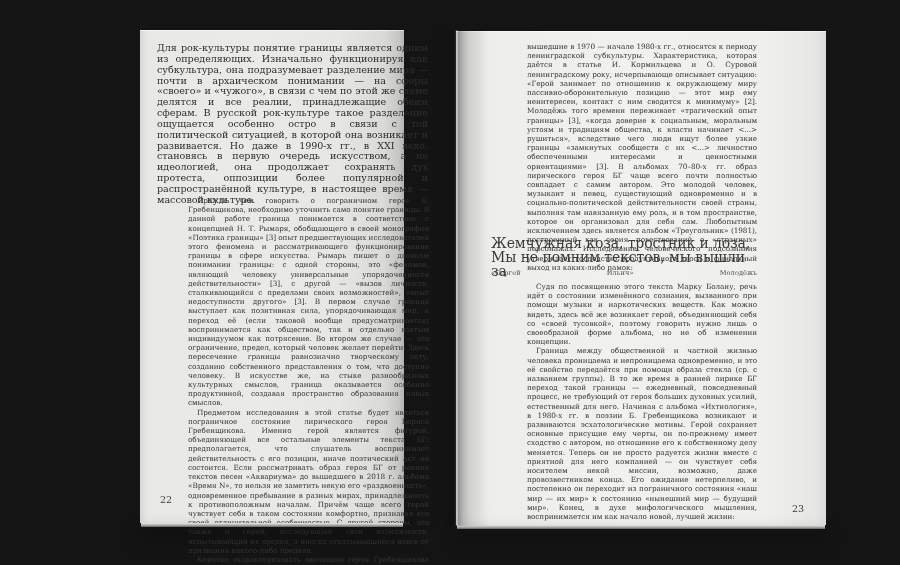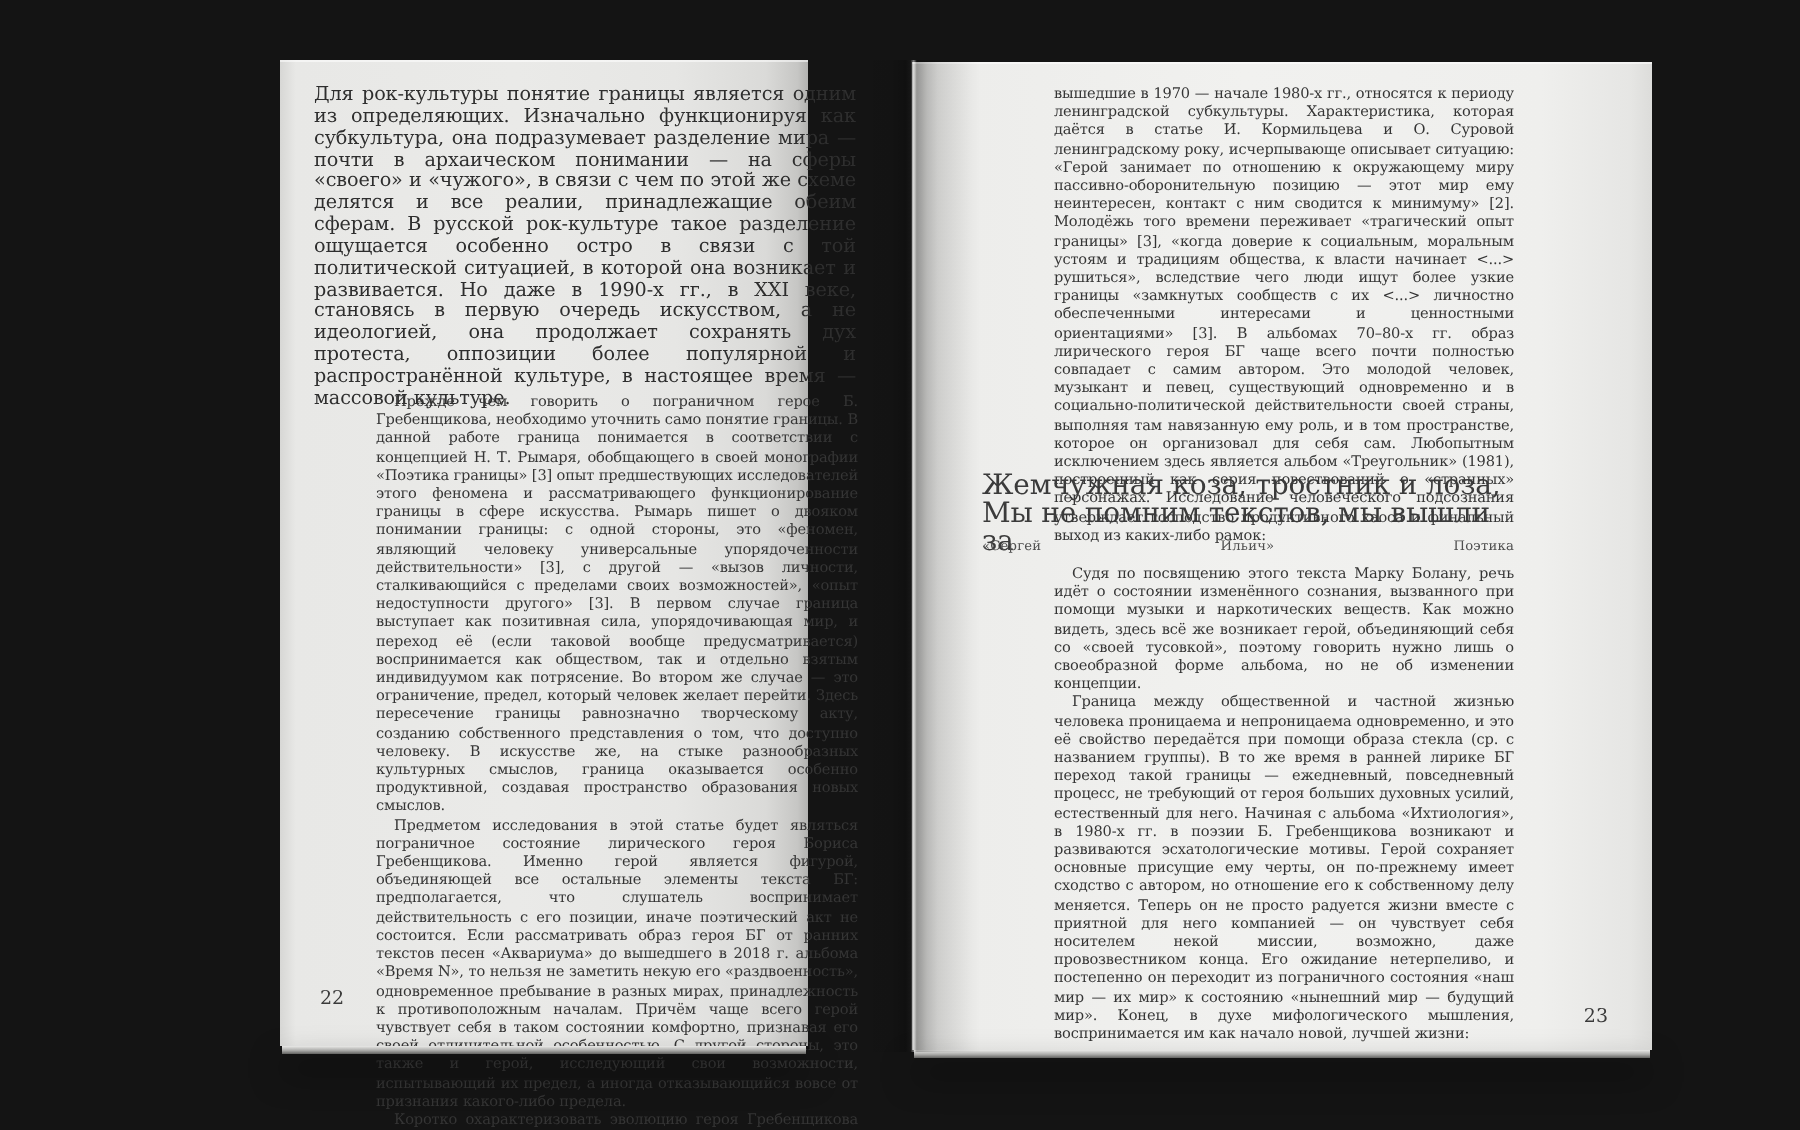--- a/index.html
+++ b/index.html
@@ -89,21 +89,21 @@
     <div class="col col-right-top">
       <p class="no-indent">вышедшие в 1970 — начале 1980-х гг., относятся к периоду ленинградской субкультуры. Характеристика, которая даётся в статье И. Кормильцева и О. Суровой ленинградскому року, исчерпывающе описывает ситуацию: «Герой занимает по отношению к окружающему миру пассивно-оборонительную позицию — этот мир ему неинтересен, контакт с ним сводится к минимуму» [2]. Молодёжь того времени переживает «трагический опыт границы» [3], «когда доверие к социальным, моральным устоям и традициям общества, к власти начинает &lt;...&gt; рушиться», вследствие чего люди ищут более узкие границы «замкнутых сообществ с их &lt;...&gt; личностно обеспеченными интересами и ценностными ориентациями» [3]. В альбомах 70–80-х гг. образ лирического героя БГ чаще всего почти полностью совпадает с самим автором. Это молодой человек, музыкант и певец, существующий одновременно и в социально-политической действительности своей страны, выполняя там навязанную ему роль, и в том пространстве, которое он организовал для себя сам. Любопытным исключением здесь является альбом «Треугольник» (1981), построенный как серия повествований о «странных» персонажах. Исследование человеческого подсознания утверждает господство продуктивного хаоса и финальный выход из каких-либо рамок:</p>
     </div>
     <div class="pullquote">
       <div>Жемчужная коза, тростник и лоза,</div>
       <div>Мы не помним текстов, мы вышли за</div>
     </div>
     <div class="quotemeta">
       <span>«Сергей</span>
       <span>Ильич»</span>
-      <span>Поэтика</span>
+      <span>Молодёжь</span>
     </div>
     <div class="col col-right-bottom">
       <p>Судя по посвящению этого текста Марку Болану, речь идёт о состоянии изменённого сознания, вызванного при помощи музыки и наркотических веществ. Как можно видеть, здесь всё же возникает герой, объединяющий себя со «своей тусовкой», поэтому говорить нужно лишь о своеобразной форме альбома, но не об изменении концепции.</p>
       <p>Граница между общественной и частной жизнью человека проницаема и непроницаема одновременно, и это её свойство передаётся при помощи образа стекла (ср. с названием группы). В то же время в ранней лирике БГ переход такой границы — ежедневный, повседневный процесс, не требующий от героя больших духовных усилий, естественный для него. Начиная с альбома «Ихтиология», в 1980-х гг. в поэзии Б. Гребенщикова возникают и развиваются эсхатологические мотивы. Герой сохраняет основные присущие ему черты, он по-прежнему имеет сходство с автором, но отношение его к собственному делу меняется. Теперь он не просто радуется жизни вместе с приятной для него компанией — он чувствует себя носителем некой миссии, возможно, даже провозвестником конца. Его ожидание нетерпеливо, и постепенно он переходит из пограничного состояния «наш мир — их мир» к состоянию «нынешний мир — будущий мир». Конец, в духе мифологического мышления, воспринимается им как начало новой, лучшей жизни:</p>
     </div>
     <div class="pagenum pagenum-right">23</div>
   </div>
 
   <div class="spine-shadow"></div>
 </div>

